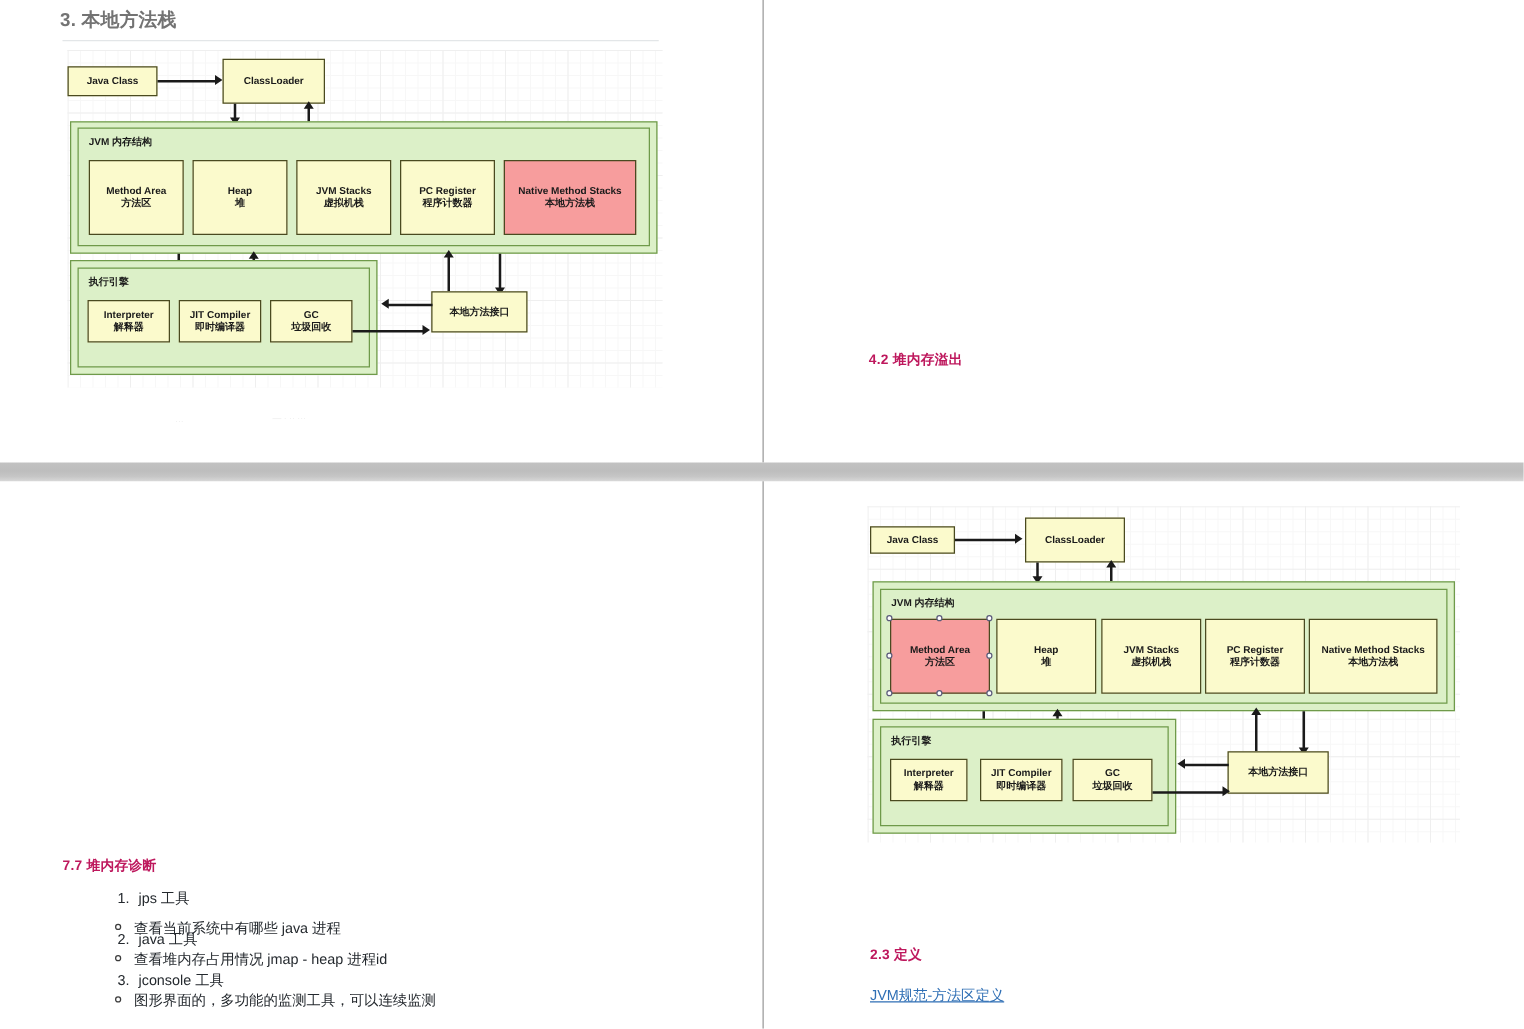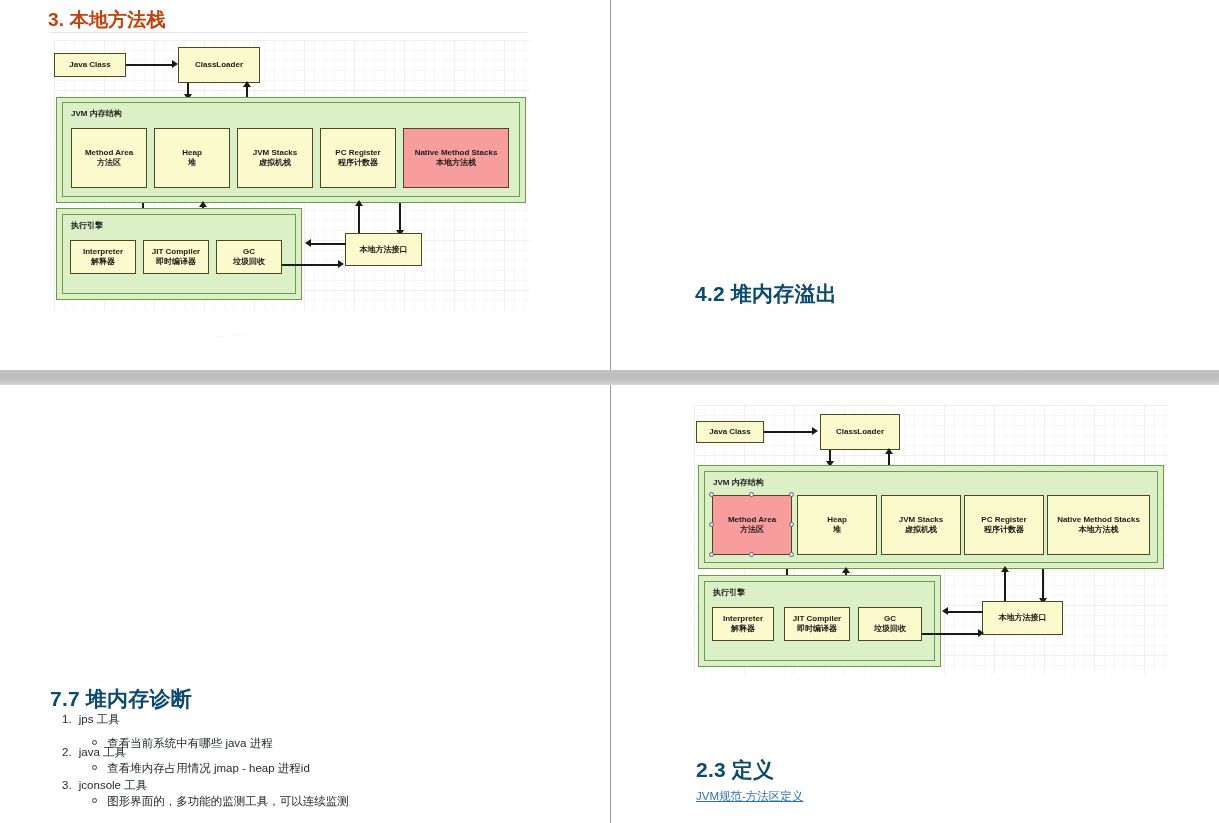--- a/index.html
+++ b/index.html
@@ -22,39 +22,39 @@
     background: #9a9a9a;
   }
   .h-divider {
     position: absolute; left: 0; top: 370px; width: 1219px; height: 15px;
     background: linear-gradient(to bottom, #c2c2c2 0%, #bdbdbd 45%, #c6c6c6 75%, #d8d8d8 100%);
   }
 
   
   .heading-h2 {
     position: absolute;
-    font-size: 19px; font-weight: bold; color: #c2410c;
+    font-size: 15px; font-weight: bold; color: #737373;
     letter-spacing: .2px; white-space: nowrap;
   }
   .heading-h3 {
     position: absolute;
-    font-size: 21px; font-weight: bold; color: #0c4a6e;
+    font-size: 11px; font-weight: bold; color: #be185d;
     letter-spacing: .2px; white-space: nowrap;
   }
   .hr-under {
     position: absolute; height: 1px; background: #e3e6e8;
   }
   .doc-link {
     position: absolute; font-size: 11.5px; color: #2f6fb5;
     text-decoration: underline; white-space: nowrap;
   }
 
   
   .list-wrap { position: absolute; font-size: 11.5px; color: #24292e; }
-  .li-num { position: absolute; white-space: nowrap; line-height: 14px; }
+  .li-num { position: absolute; white-space: nowrap; line-height: 14px; margin-left: 32px; }
   .li-sub { position: absolute; white-space: nowrap; line-height: 14px; }
   .li-sub .bullet {
     display: inline-block; width: 5px; height: 5px;
     border: 1px solid #3b3b3b; border-radius: 50%;
     margin-right: 7px; vertical-align: 2px; background: transparent;
   }
 
   
   .diagram {
     position: absolute;

